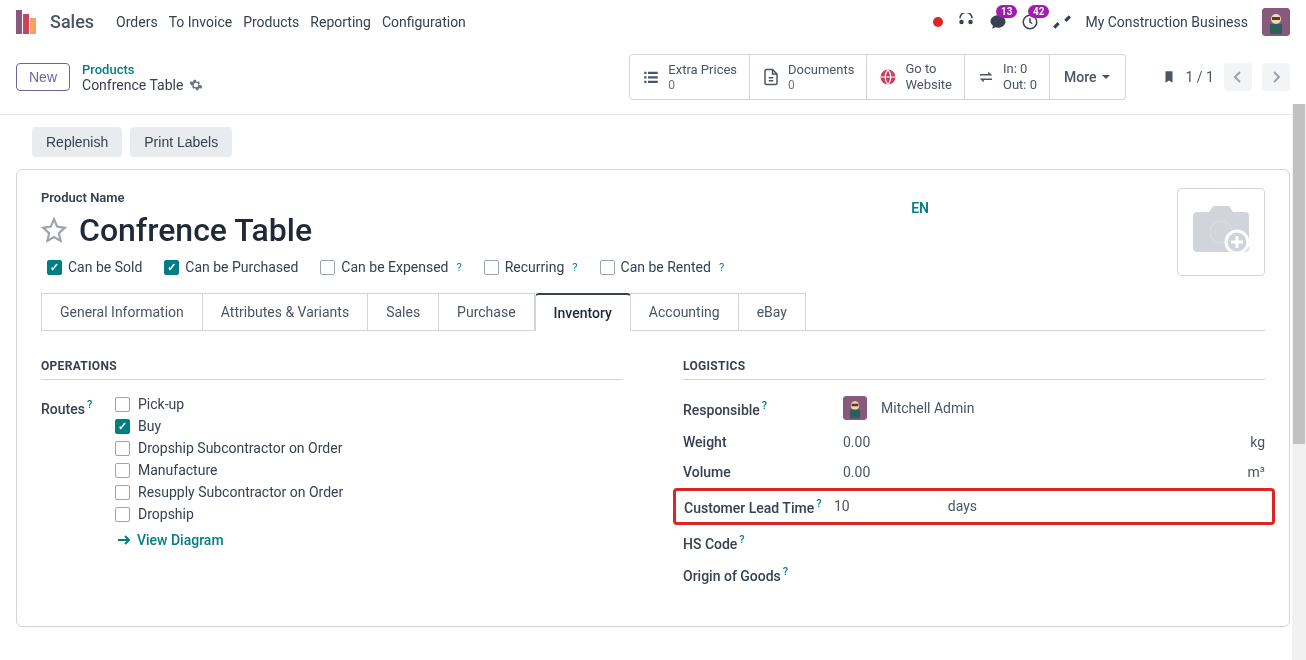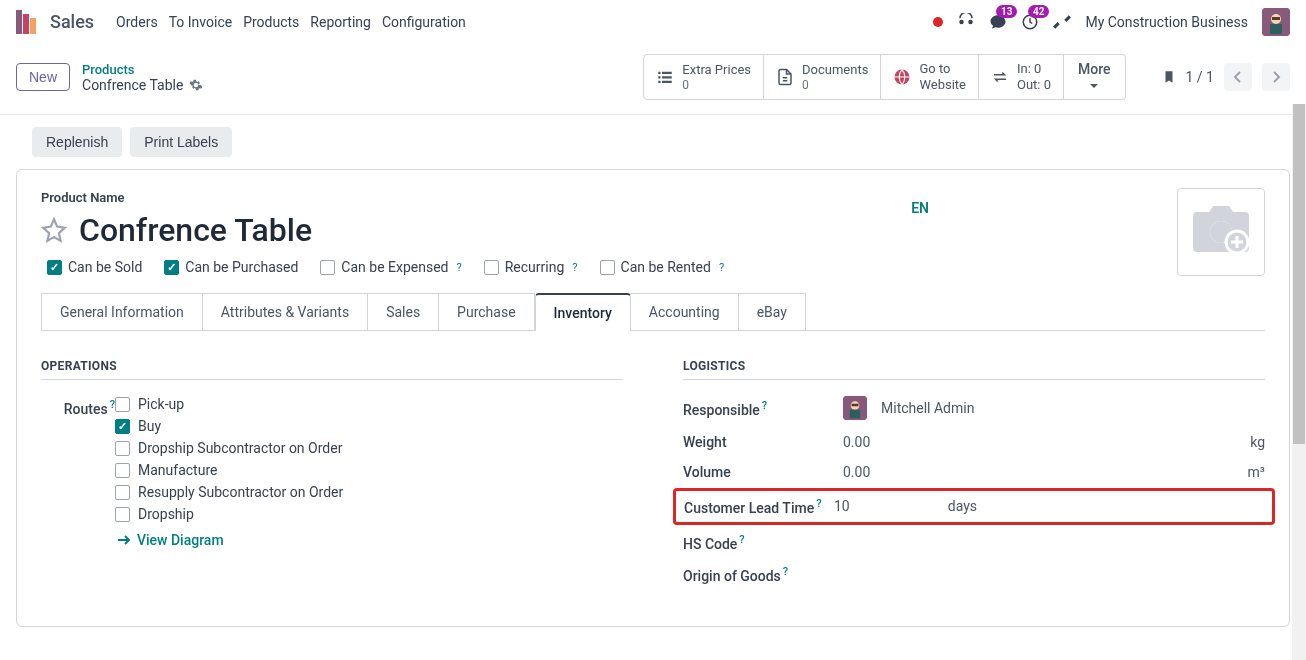--- a/index.html
+++ b/index.html
@@ -29,21 +29,21 @@
 .crumb-top { color: #017e84; font-size: 13px; cursor: pointer; font-weight: 500; }
 .crumb-bot { color: #374151; font-size: 14px; display: flex; align-items: center; gap: 6px; }
 .gear-sm { color: #6b7280; cursor: pointer; }
 
 .stat-buttons { display: flex; margin-left: auto; }
 .stat-btn { border: 1px solid #d1d5db; padding: 6px 12px; display: flex; align-items: center; gap: 8px; cursor: pointer; background: #fff; font-size: 13px; min-height: 46px; }
 .stat-btn + .stat-btn { border-left: none; }
 .stat-btn:first-child { border-radius: 4px 0 0 4px; }
 .stat-btn .stat-text { display: flex; flex-direction: column; line-height: 1.2; color: #4b5563; }
 .stat-btn .stat-text .sub { color: #6b7280; font-size: 12px; }
-.more-btn { border: 1px solid #d1d5db; border-left: none; padding: 6px 14px; border-radius: 0 4px 4px 0; cursor: pointer; background:#fff; font-weight:500; color:#4b5563; display:flex; align-items:center; gap:4px;flex-direction:column;}
+.more-btn { border: 1px solid #d1d5db; border-left: none; padding: 6px 14px; border-radius: 0 4px 4px 0; cursor: pointer; background:#fff; font-weight:500; color:#4b5563; display:flex; align-items:center; gap:4px;}
 
 .pager-area { display: flex; align-items: center; gap: 10px; margin-left: 28px; }
 .bookmark { color: #4b5563; cursor: pointer; }
 .pager-text { color: #4b5563; font-size: 14px; }
 .pager-btn { width: 28px; height: 28px; border: none; background: #f3f4f6; border-radius: 4px; cursor: pointer; color: #6b7280; display:flex; align-items:center; justify-content:center; }
 
 
 .main-wrap { border-top: 1px solid #e5e7eb; height: calc(660px - 44px - 60px); overflow-y: auto; position:relative; }
 .main-inner { padding: 12px 16px 40px 16px; }
 .action-btns { display: flex; gap: 8px; margin-bottom: 12px; padding-left: 16px; }
@@ -72,21 +72,21 @@
 
 .tab-content { display: flex; gap: 60px; padding-top: 28px; }
 .col { flex: 1; }
 .section-header { font-size: 12px; font-weight: 700; color: #374151; letter-spacing: 0.3px; border-bottom: 1px solid #d1d5db; padding-bottom: 6px; margin-bottom: 16px; }
 
 .field-row { display: flex; align-items: center; margin-bottom: 14px; font-size: 14px; }
 .field-label { width: 160px; font-weight: 500; color: #374151; }
 .field-value { color: #4b5563; flex:1; display:flex; align-items:center; gap:8px; }
 .unit { margin-left: auto; color: #4b5563; }
 
-.routes-row { display:flex; align-items:flex-start;text-align:right; }
+.routes-row { display:flex; align-items:flex-start; }
 .routes-label { width: 74px; font-weight: 500; padding-top:2px; }
 .routes-list { display: flex; flex-direction: column; gap: 6px; }
 .route-item { display: flex; align-items: center; gap: 8px; cursor: pointer; font-size:14px; }
 .view-diag { color: #017e84; cursor: pointer; display: flex; align-items: center; gap: 6px; margin-top: 4px; font-weight:500; margin-left:2px; }
 
 .highlight-box { border: 3px solid #dc2626; border-radius: 4px; padding: 6px 8px; margin: -6px -10px 8px -10px; display:flex; align-items:center; }
 .highlight-box .field-label { width: 150px; }
 .avatar-sm { width: 24px; height: 24px; border-radius: 4px; background: #875A7B; display:inline-flex; align-items:center; justify-content:center; margin-right:6px; overflow:hidden;}
 
 svg { display: block; }

